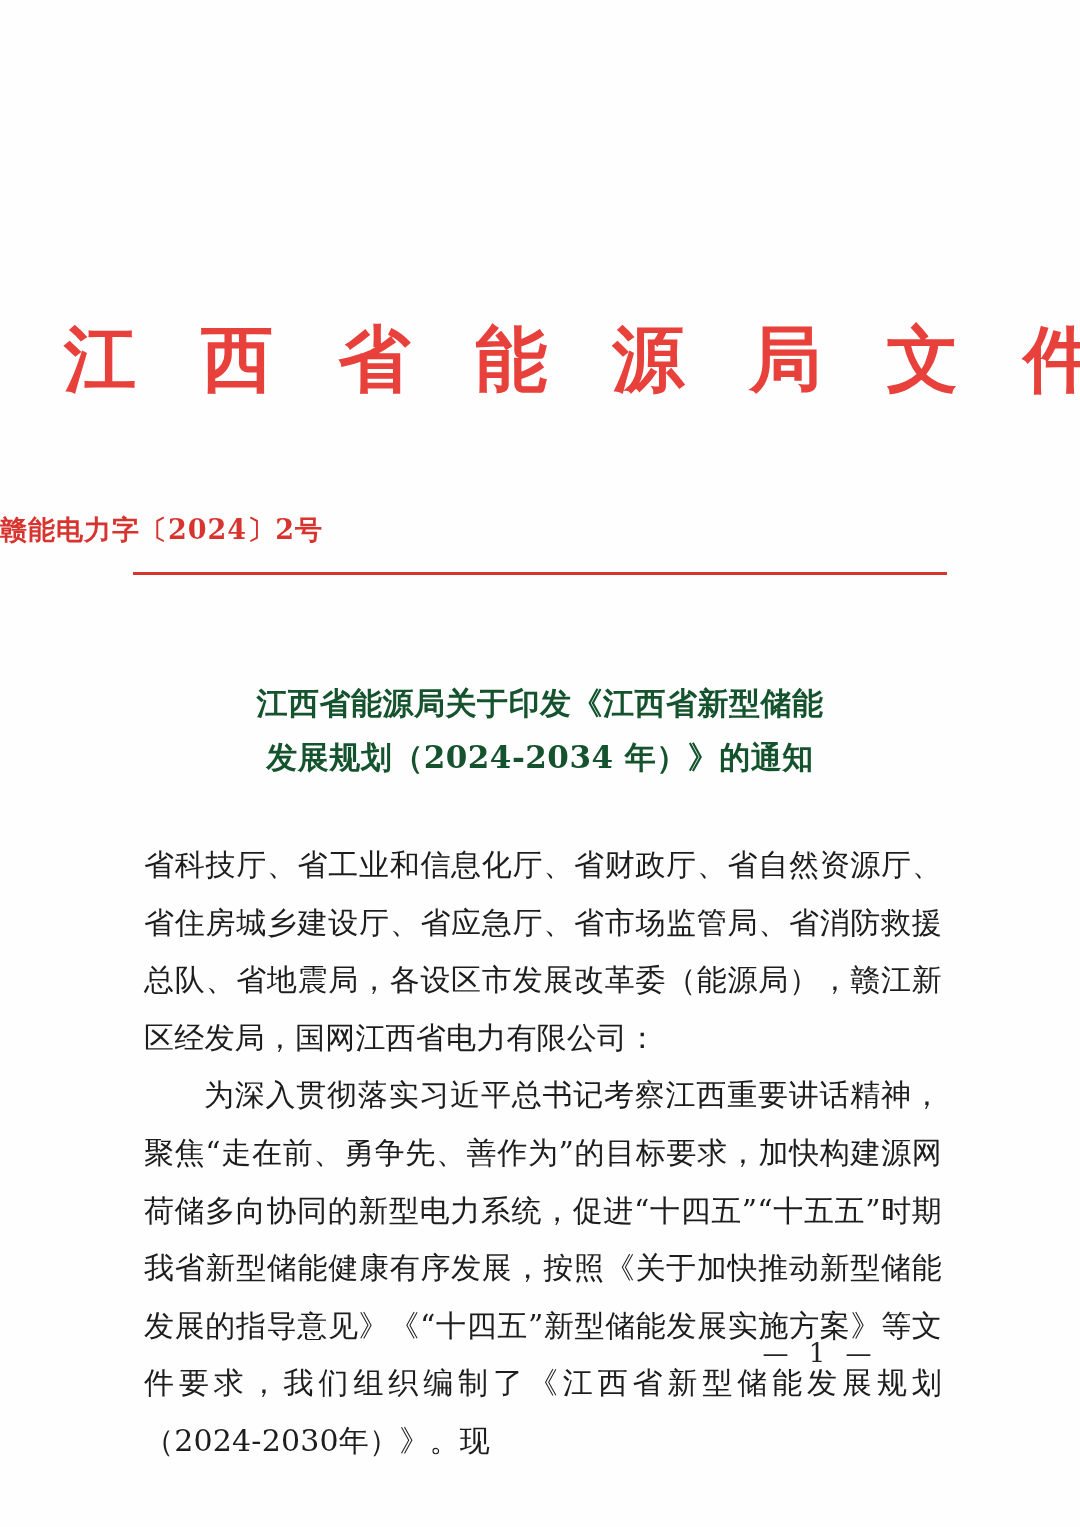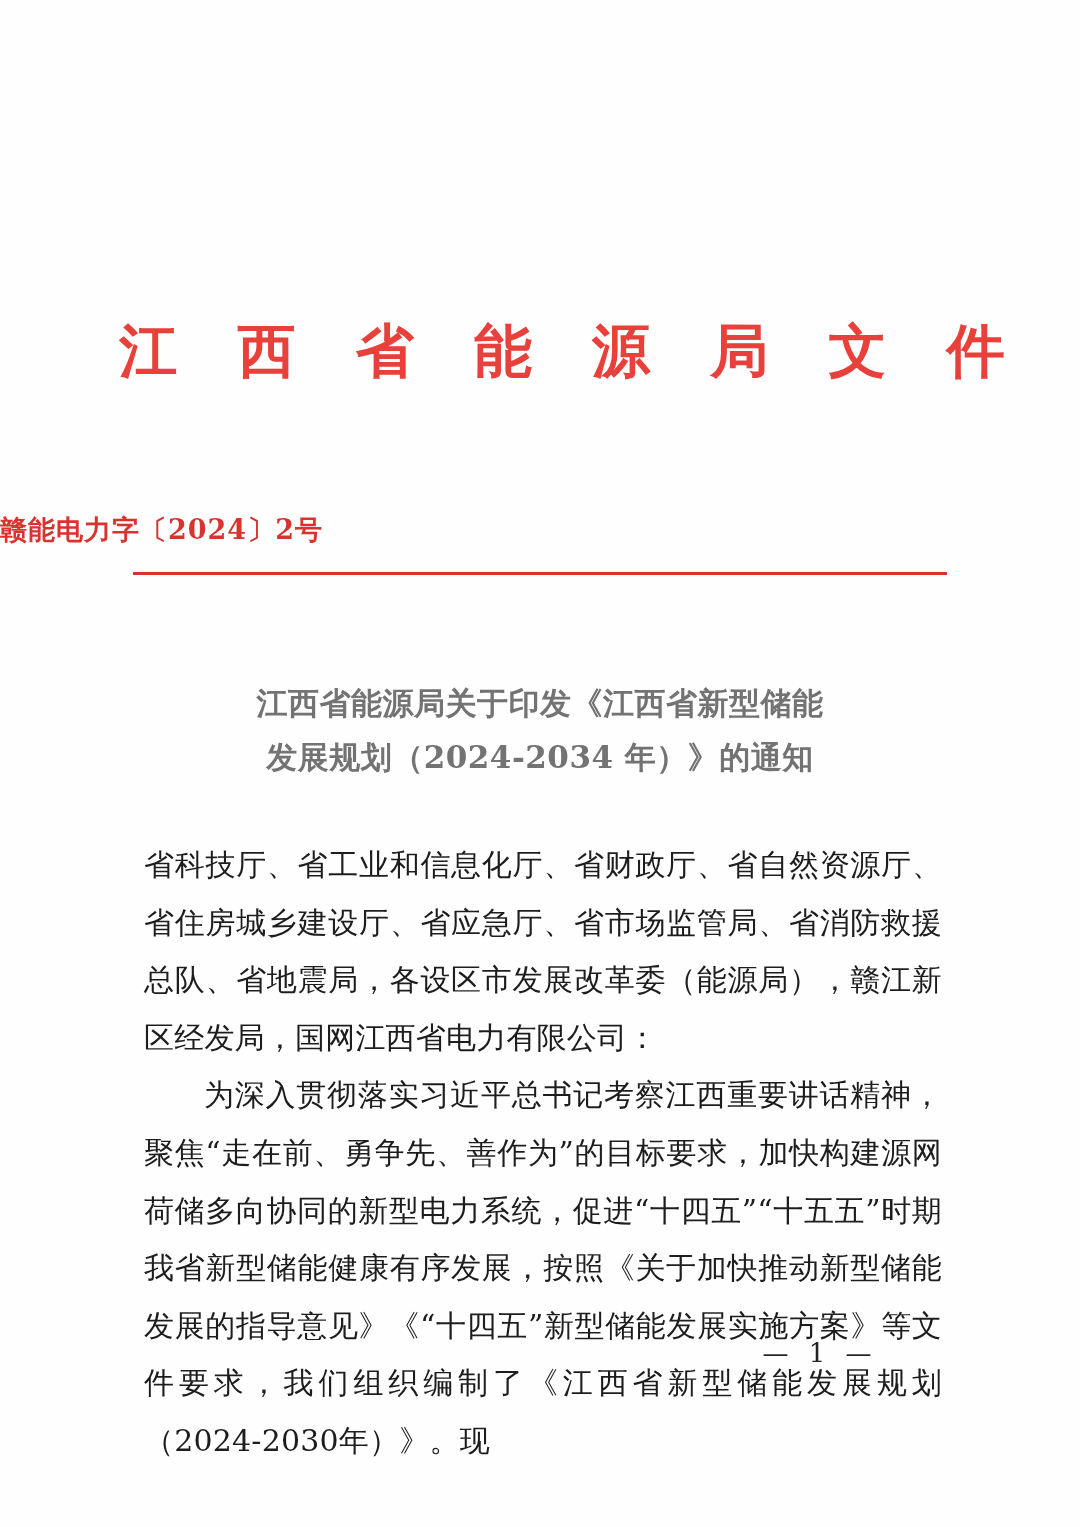--- a/index.html
+++ b/index.html
@@ -20,21 +20,21 @@
     position: absolute;
     top: 318px;
     left: 0;
     width: 1080px;
     text-align: center;
   }
   .masthead-title {
     color: #e8403a;
     font-family: "DejaVu Serif", "Liberation Serif", serif;
     font-weight: bold;
-    font-size: 58px;
+    font-size: 72px;
     letter-spacing: 20px;
     line-height: 1.15;
     white-space: nowrap;
     text-indent: 20px;
     padding-left: 44px;
   }
   .doc-number {
     position: absolute;
     top: 512px;
     left: 0;
@@ -57,21 +57,21 @@
   
   .doc-title {
     position: absolute;
     top: 676px;
     left: 150px;
     width: 780px;
     text-align: center;
     font-size: 31px;
     font-weight: bold;
     line-height: 1.75;
-    color: #737373;
+    color: #14532d;
     letter-spacing: 0.5px;
   }
   
   .body-text {
     position: absolute;
     top: 836px;
     left: 144px;
     width: 798px;
     font-size: 30px;
     line-height: 1.92;

